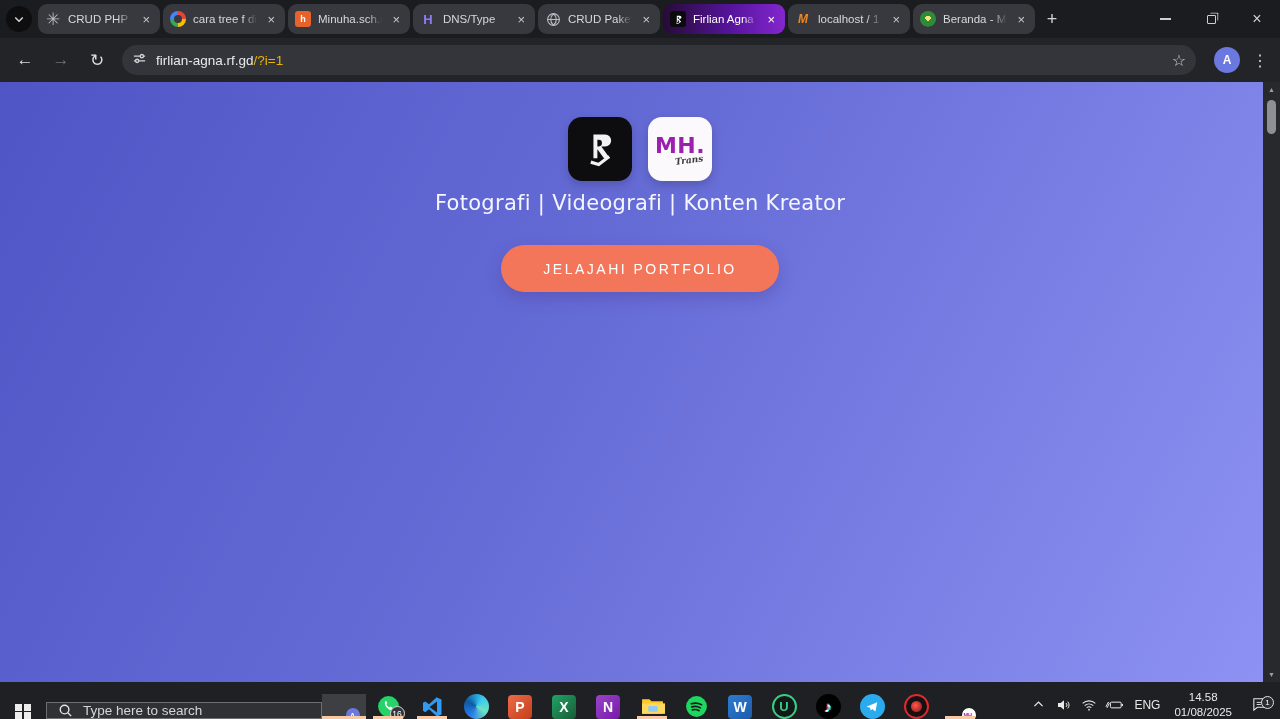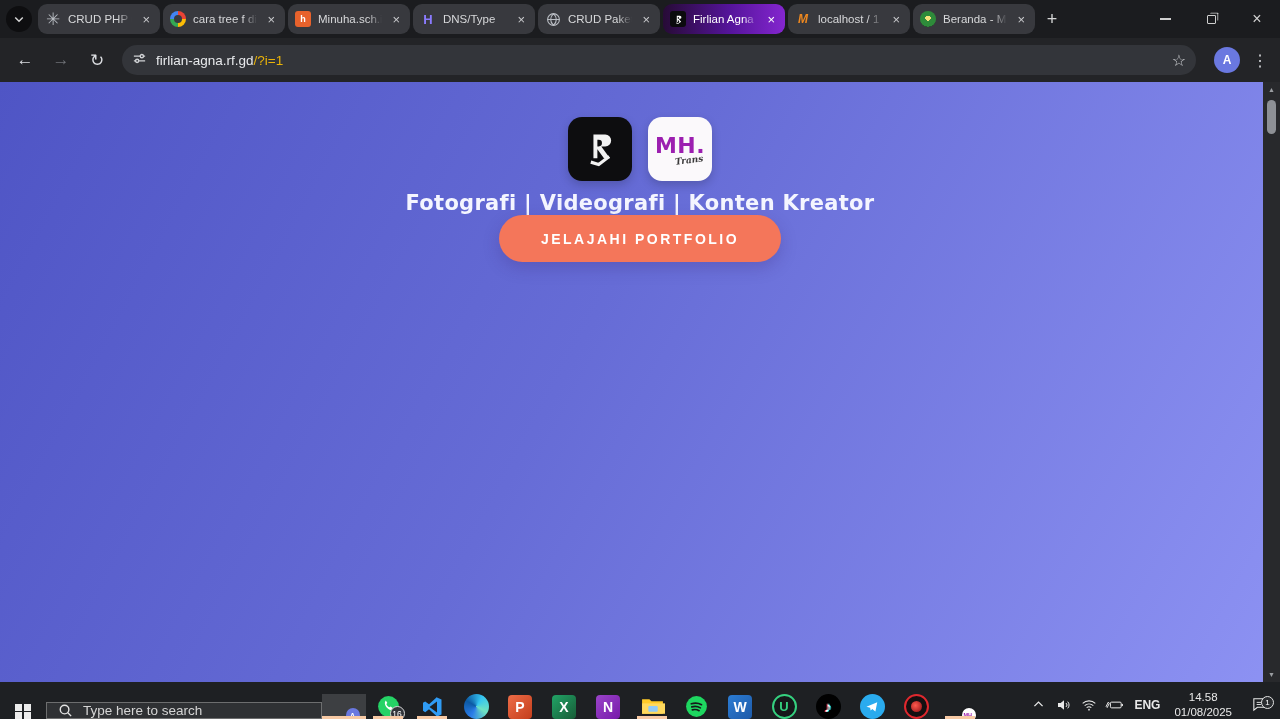--- a/index.html
+++ b/index.html
@@ -46,22 +46,22 @@
 
   
   .page{position:relative;height:600px;background:linear-gradient(118deg,#4f55c5 0%,#666cd6 45%,#8d92f3 100%);display:flex;flex-direction:column;align-items:center;overflow:hidden}
   .logos{display:flex;gap:16px;margin-top:35px}
   .logo{width:64px;height:64px;border-radius:14px;display:flex;flex-direction:column;align-items:center;justify-content:center;box-shadow:0 4px 10px rgba(0,0,0,.18)}
   .logo-black{background:#0d0d0f}
   .logo-white{background:#fbf9fb}
   .mh-text{color:#9c1fb0;font-weight:800;font-size:22px;letter-spacing:.5px;font-family:"DejaVu Sans",sans-serif}
   .mh-sub{font-family:"DejaVu Serif",serif;font-style:italic;font-weight:700;font-size:9px;color:#3a3a3a;transform:rotate(-7deg);margin-top:-3px;align-self:flex-end;margin-right:9px}
   .headline{margin-top:22px;max-width:870px;text-align:center;color:#fff;font-family:"DejaVu Sans",sans-serif;font-weight:800;font-size:45px;letter-spacing:2.5px;line-height:1.85;text-shadow:0 2px 6px rgba(0,0,0,.12)}
-  .subtitle{margin-top:10px;color:#f4f5ff;font-family:"DejaVu Sans",sans-serif;font-size:21px;font-weight:700;letter-spacing:.3px}
-  .cta{height:47px;padding:0 42px;border:none;border-radius:26px;background:#f4765a;color:#fff;font-family:"Liberation Sans",sans-serif;font-size:14px;font-weight:700;letter-spacing:2.5px;box-shadow:0 6px 16px rgba(60,40,120,.25);cursor:pointer}
+  .subtitle{margin-top:10px;color:#f4f5ff;font-family:"DejaVu Sans",sans-serif;font-size:21px;font-weight:400;letter-spacing:.3px}
+  .cta{margin-top:30px;height:47px;padding:0 42px;border:none;border-radius:26px;background:#f4765a;color:#fff;font-family:"Liberation Sans",sans-serif;font-size:14px;font-weight:400;letter-spacing:2.5px;box-shadow:0 6px 16px rgba(60,40,120,.25);cursor:pointer}
 
   
   .scrollbar{position:absolute;top:0;right:0;width:17px;height:100%;background:#28292c;display:flex;flex-direction:column;align-items:center}
   .sb-arrow{color:#9a9da1;font-size:7px;height:15px;display:flex;align-items:center}
   .sb-thumb{width:9px;height:34px;border-radius:5px;background:#8d9095;margin-top:3px}
   .sb-bottom{margin-top:auto}
 
   
   .taskbar{height:37px;background:#1e2023;display:flex;align-items:flex-end}
   .start{width:46px;display:flex;align-items:center;justify-content:center}
@@ -89,21 +89,21 @@
   .sq-word{background:linear-gradient(135deg,#2b7cd3,#1e5aa8)}
   .edge-ball{width:25px;height:25px;border-radius:50%;background:conic-gradient(from 210deg,#2b7de9,#0c59a4,#35c5f1,#6fe3c2,#2b7de9)}
   .iobit{width:25px;height:25px;border-radius:50%;background:#15181a;border:2px solid #35d07f;color:#35d07f;font-size:13px;font-weight:700;display:flex;align-items:center;justify-content:center}
   .tiktok{width:25px;height:25px;border-radius:50%;background:#010101;color:#fff;font-size:15px;display:flex;align-items:center;justify-content:center;text-shadow:1px 0 0 #25f4ee,-1px 0 0 #fe2c55}
   .tg{width:25px;height:25px;border-radius:50%;background:#2aabee;display:flex;align-items:center;justify-content:center}
   .redapp{width:25px;height:25px;border-radius:50%;background:#151011;border:2px solid #e0282e;display:flex;align-items:center;justify-content:center}
   .redapp span{width:11px;height:11px;border-radius:50%;background:radial-gradient(circle at 40% 40%,#ff5a4e,#8e0d12)}
 
   .tray{margin-left:auto;display:flex;align-items:center;color:#e9e9e9}
   .tray-ic{width:25px;display:flex;align-items:center;justify-content:center}
-  .tray-lang{font-size:12px;font-weight:700;padding:0 8px}
+  .tray-lang{font-size:12px;font-weight:400;padding:0 8px}
   .tray-clock{text-align:center;font-size:11.5px;line-height:1.25;padding:0 6px;white-space:nowrap}
   .tray-notif{width:42px;display:flex;align-items:center;justify-content:center;position:relative}
   .notif-badge{position:absolute;right:6px;bottom:4px;width:13px;height:13px;border-radius:50%;background:#2b2d30;border:1px solid #e3e3e3;color:#fff;font-size:8px;display:flex;align-items:center;justify-content:center}
 </style>
 </head>
 <body>
 
 <div class="titlebar">
   <div class="tab-search">
     <svg width="12" height="12" viewBox="0 0 16 16" fill="none" stroke-width="2">

